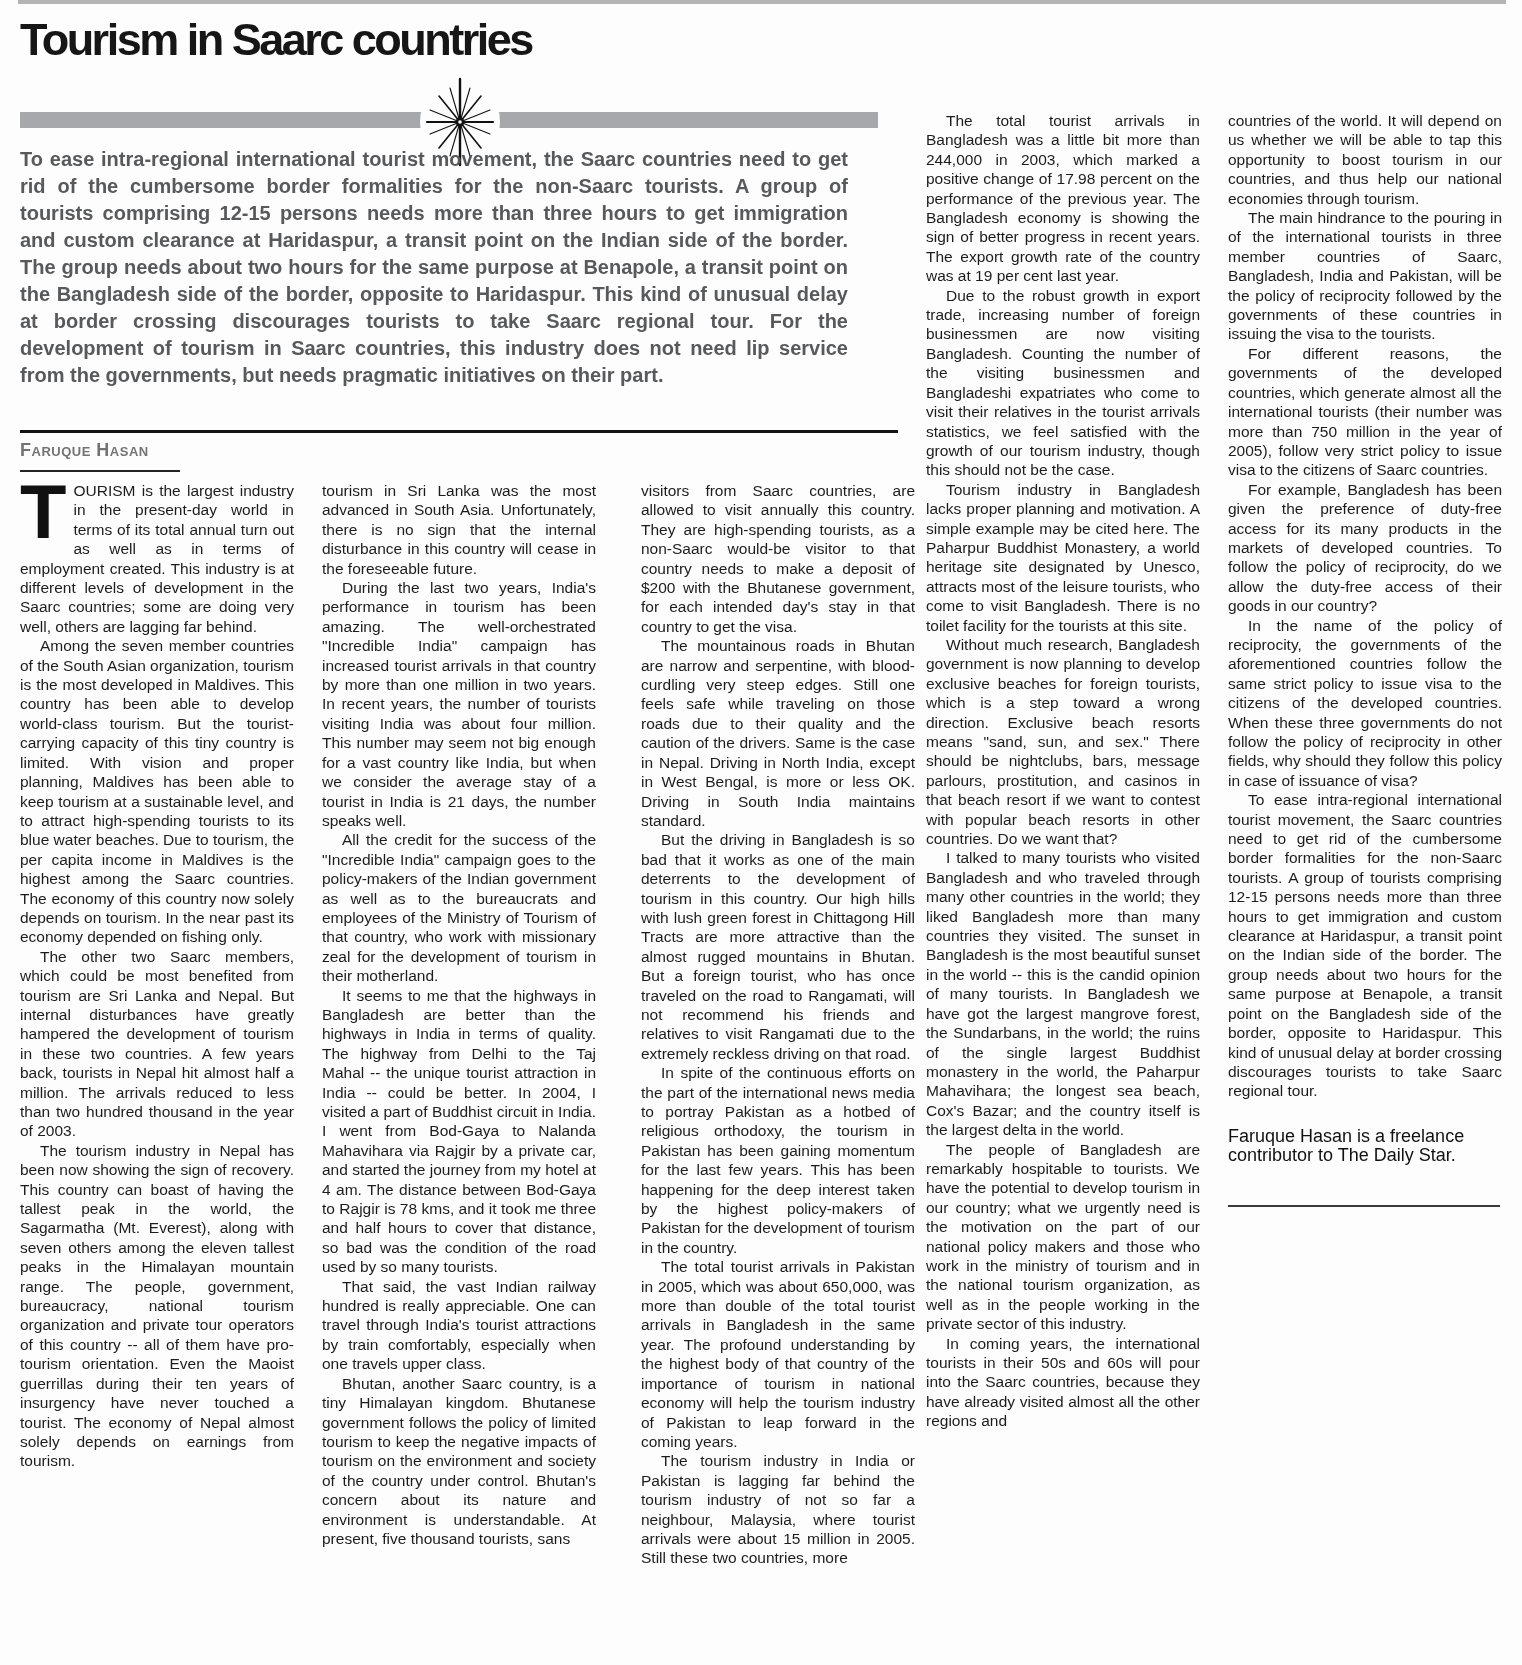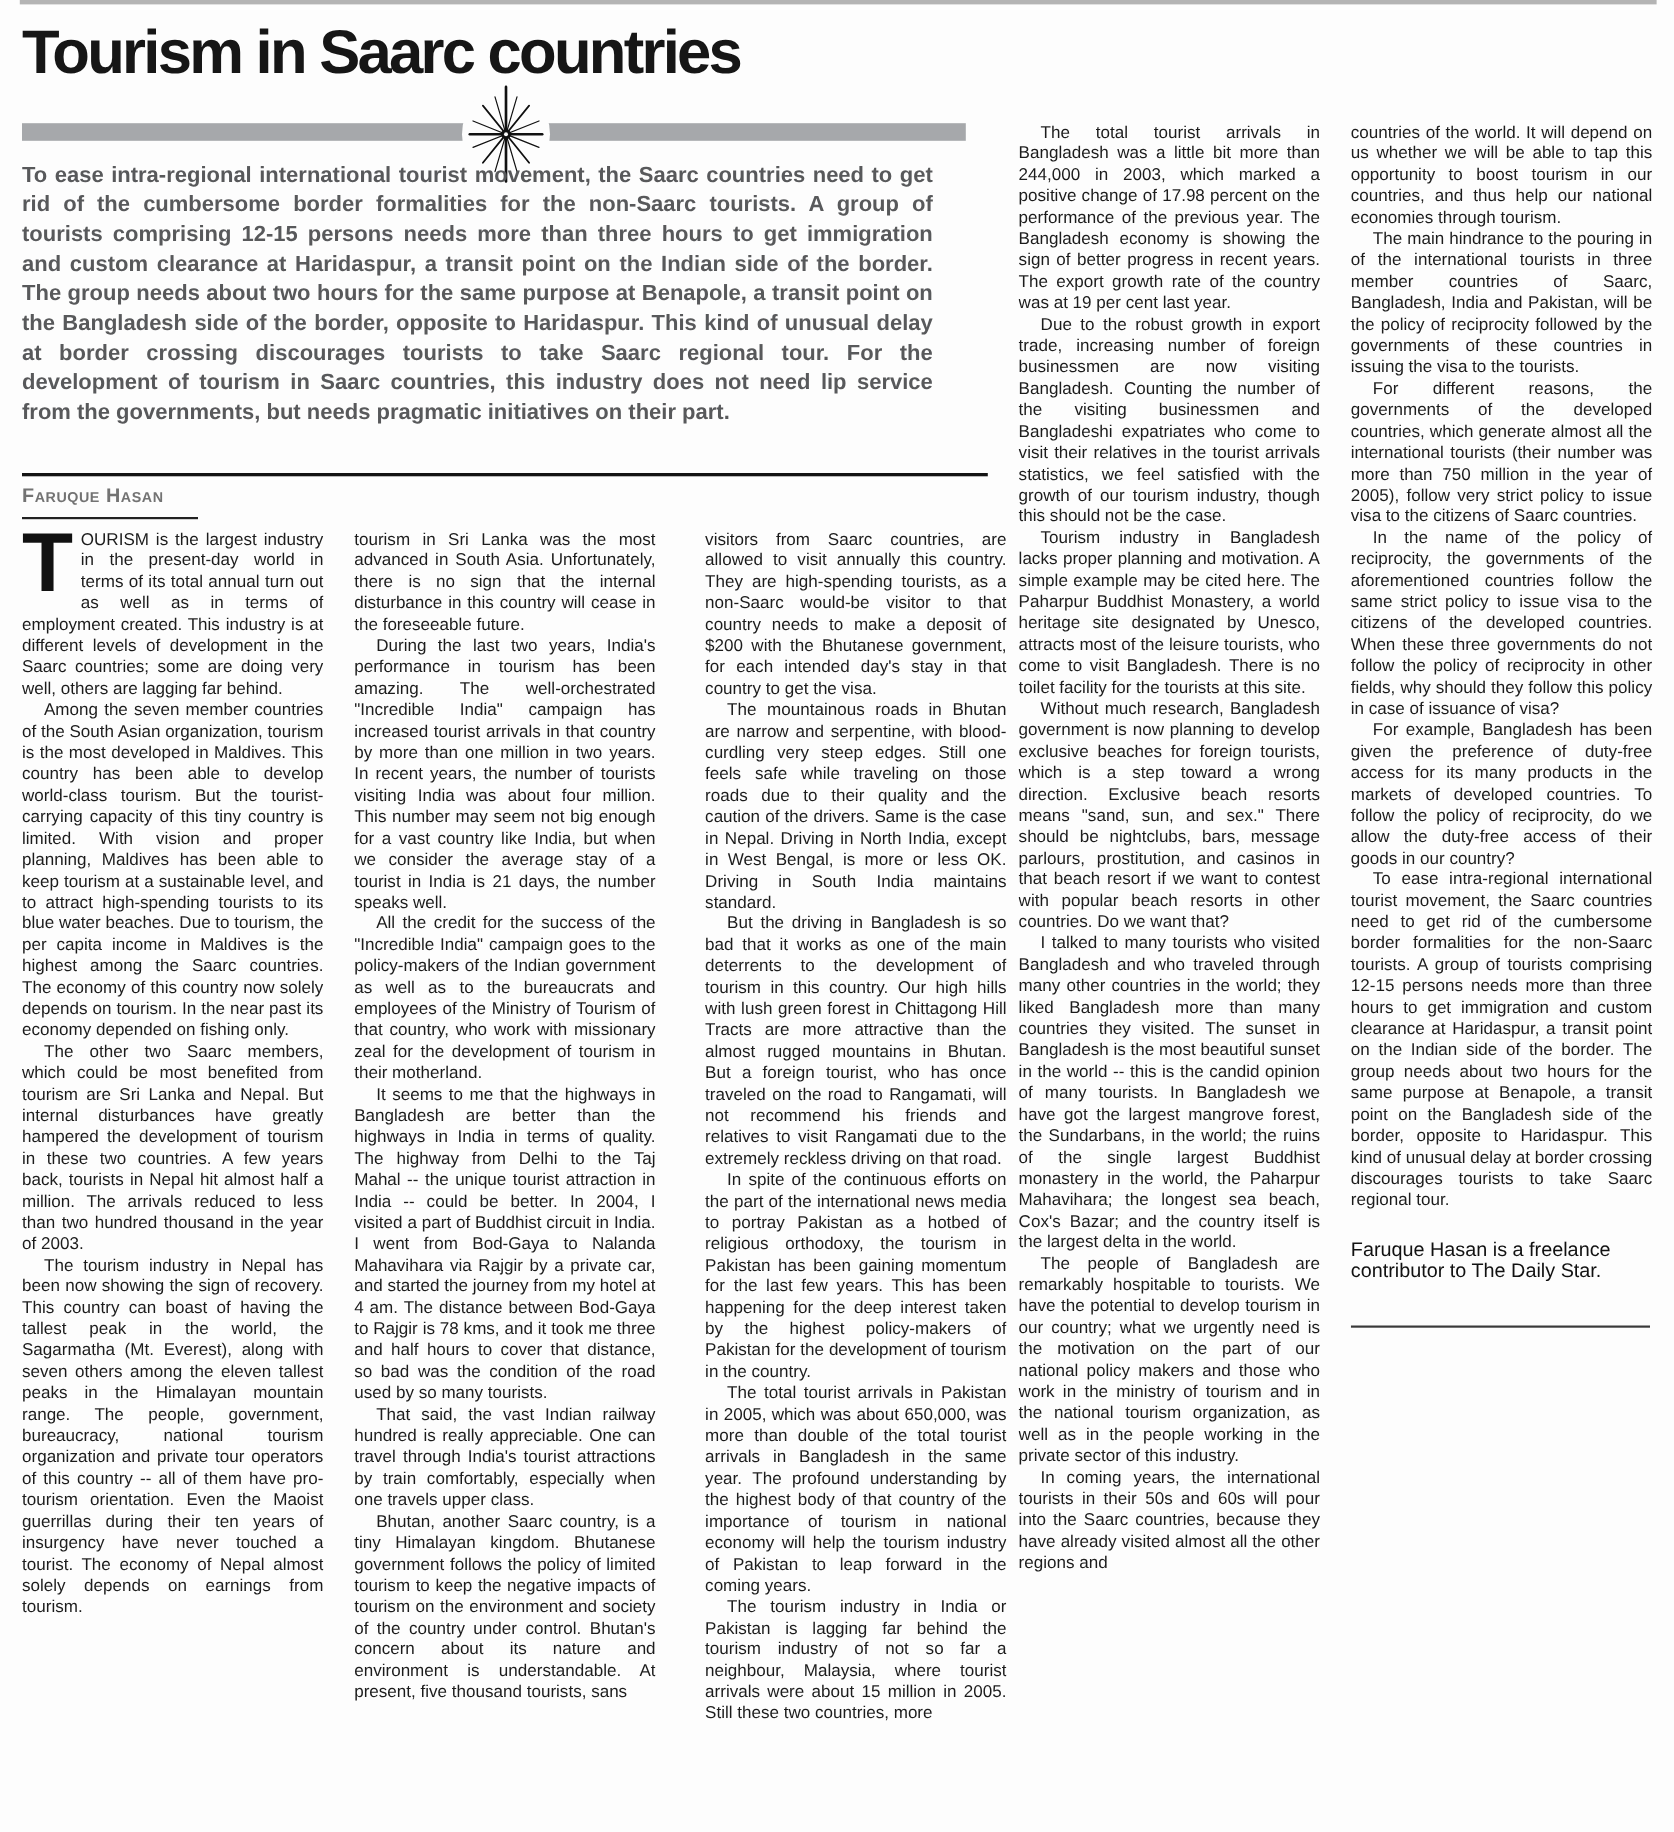--- a/index.html
+++ b/index.html
@@ -6,21 +6,21 @@
     --ink:#1c1c1c; --headline:#161616; --standfirst:#58595b; --bar:#a6a8ab; --rule:#141414;
   }
   html,body{margin:0;padding:0;background:#e9e9e9;}
   .sheet{
     position:relative; width:1522px; height:1665px; background:#fdfdfd;
     overflow:hidden; font-family:"Liberation Sans", sans-serif; color:var(--ink);
   }
   .top-rule{position:absolute;left:18px;top:0;width:1488px;height:4px;background:#b4b4b4;}
   .headline{
     position:absolute;left:20px;top:14px;margin:0;width:860px;
-    font-size:56px;font-weight:bold;letter-spacing:-2.5px;color:var(--headline);
+    font-size:45px;font-weight:bold;letter-spacing:-2.5px;color:var(--headline);
     font-family:"Liberation Sans", sans-serif; white-space:nowrap;
   }
   .graybar{position:absolute;left:20px;top:112px;width:858px;height:16px;background:var(--bar);}
   .starburst{position:absolute;left:418px;top:76px;width:84px;height:92px;}
   .standfirst{
     position:absolute;left:20px;top:146px;width:828px;margin:0;
     font-size:20px;line-height:27px;font-weight:bold;color:var(--standfirst);
     text-align:justify;
   }
   .cols-rule{position:absolute;left:20px;top:430px;width:878px;height:3px;background:var(--rule);}
@@ -126,21 +126,21 @@
         <p class="para">The people of Bangladesh are remarkably hospitable to tourists. We have the potential to develop tourism in our country; what we urgently need is the motivation on the part of our national policy makers and those who work in the ministry of tourism and in the national tourism organization, as well as in the people working in the private sector of this industry.</p>
         <p class="para">In coming years, the international tourists in their 50s and 60s will pour into the Saarc countries, because they have already visited almost all the other regions and</p>
       </div>
   </div>
 
   <div class="col col-5">
     <div>
         <p class="para cont">countries of the world. It will depend on us whether we will be able to tap this opportunity to boost tourism in our countries, and thus help our national economies through tourism.</p>
         <p class="para">The main hindrance to the pouring in of the international tourists in three member countries of Saarc, Bangladesh, India and Pakistan, will be the policy of reciprocity followed by the governments of these countries in issuing the visa to the tourists.</p>
         <p class="para">For different reasons, the governments of the developed countries, which generate almost all the international tourists (their number was more than 750 million in the year of 2005), follow very strict policy to issue visa to the citizens of Saarc countries.</p>
+        <p class="para">For example, Bangladesh has been given the preference of duty-free access for its many products in the markets of developed countries. To follow the policy of reciprocity, do we allow the duty-free access of their goods in our country?</p>
         <p class="para">In the name of the policy of reciprocity, the governments of the aforementioned countries follow the same strict policy to issue visa to the citizens of the developed countries. When these three governments do not follow the policy of reciprocity in other fields, why should they follow this policy in case of issuance of visa?</p>
-        <p class="para">For example, Bangladesh has been given the preference of duty-free access for its many products in the markets of developed countries. To follow the policy of reciprocity, do we allow the duty-free access of their goods in our country?</p>
         <p class="para">To ease intra-regional international tourist movement, the Saarc countries need to get rid of the cumbersome border formalities for the non-Saarc tourists. A group of tourists comprising 12-15 persons needs more than three hours to get immigration and custom clearance at Haridaspur, a transit point on the Indian side of the border. The group needs about two hours for the same purpose at Benapole, a transit point on the Bangladesh side of the border, opposite to Haridaspur. This kind of unusual delay at border crossing discourages tourists to take Saarc regional tour.</p>
       </div>
     <p class="note">Faruque Hasan is a freelance contributor to The Daily Star.</p>
     <div class="end-rule"></div>
   </div>
 
 </div>
 
 </body></html>

